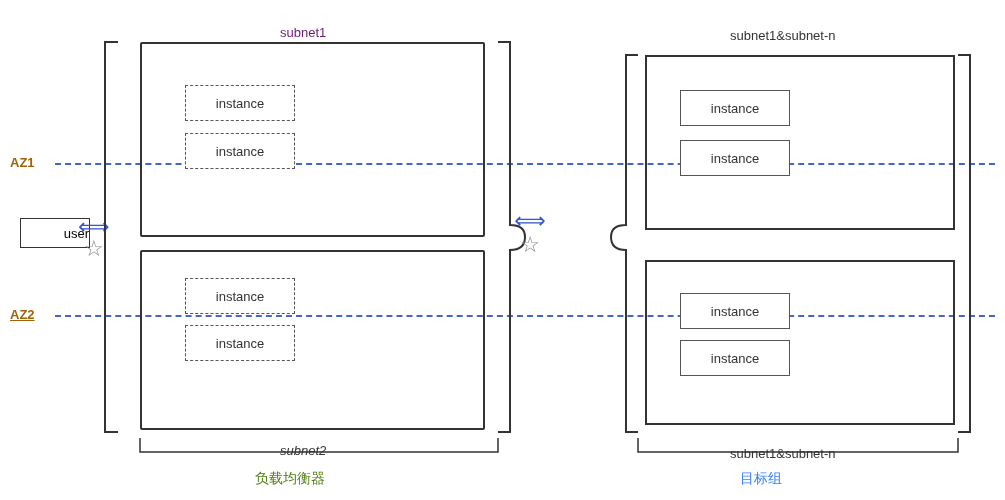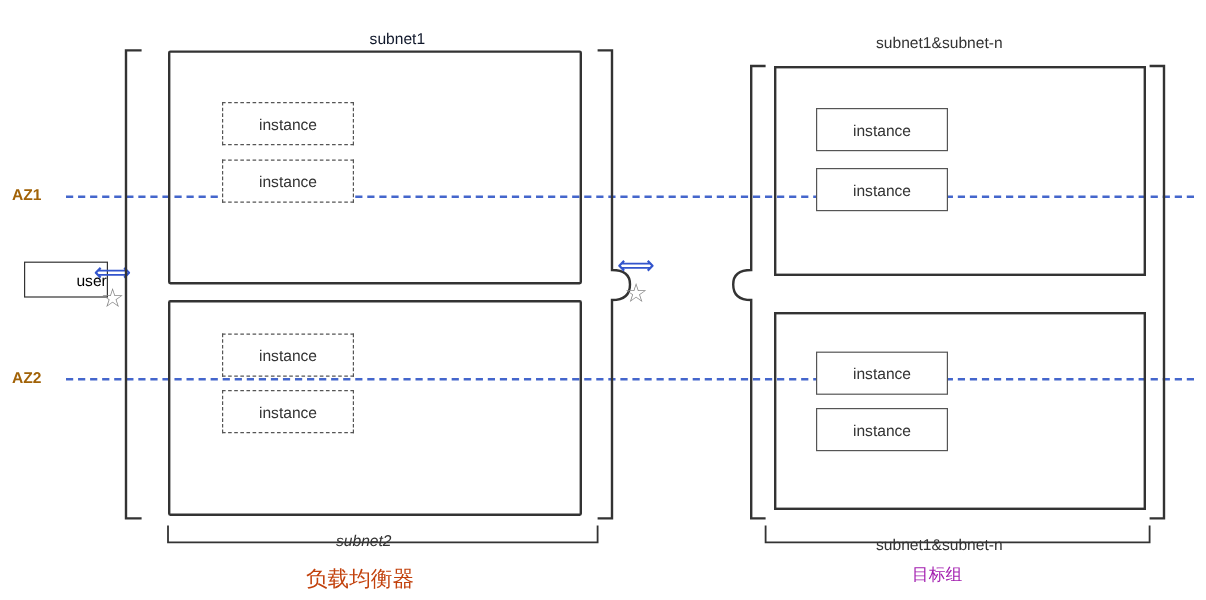--- a/index.html
+++ b/index.html
@@ -31,21 +31,21 @@
 
     
     .az-label {
       position: absolute;
       font-size: 13px;
       font-weight: bold;
       color: #a16207;
       left: 10px;
     }
     .az1-label { top: 155px; }
-    .az2-label { top: 307px; }
+    .az2-label { top: 307px; text-decoration: underline; }
 
     
     .user-box {
       position: absolute;
       left: 20px;
       top: 218px;
       width: 70px;
       height: 30px;
       border: 1.5px solid #333;
       display: flex;
@@ -83,22 +83,21 @@
       width: 345px;
       height: 195px;
       border: 2px solid #333;
       border-radius: 2px;
     }
     .subnet1-label {
       position: absolute;
       left: 280px;
       top: 25px;
       font-size: 13px;
-      color: #0f172a;
-      margin-left: 28px;
+      color: #701a75;
     }
 
     
     .subnet2-box {
       position: absolute;
       left: 140px;
       top: 250px;
       width: 345px;
       height: 180px;
       border: 2px solid #333;
@@ -169,29 +168,29 @@
       top: 446px;
       font-size: 13px;
       color: #333;
     }
 
     
     .bottom-label-lbe {
       position: absolute;
       left: 255px;
       top: 470px;
-      font-size: 18px;
-      color: #c2410c;
+      font-size: 14px;
+      color: #4d7c0f;
     }
     .bottom-label-target {
       position: absolute;
-      left: 760px;
+      left: 740px;
       top: 470px;
       font-size: 14px;
-      color: #a21caf;
+      color: #3b82f6;
     }
 
     
     svg.overlay {
       position: absolute;
       top: 0; left: 0;
       width: 1005px;
       height: 500px;
       pointer-events: none;
     }

